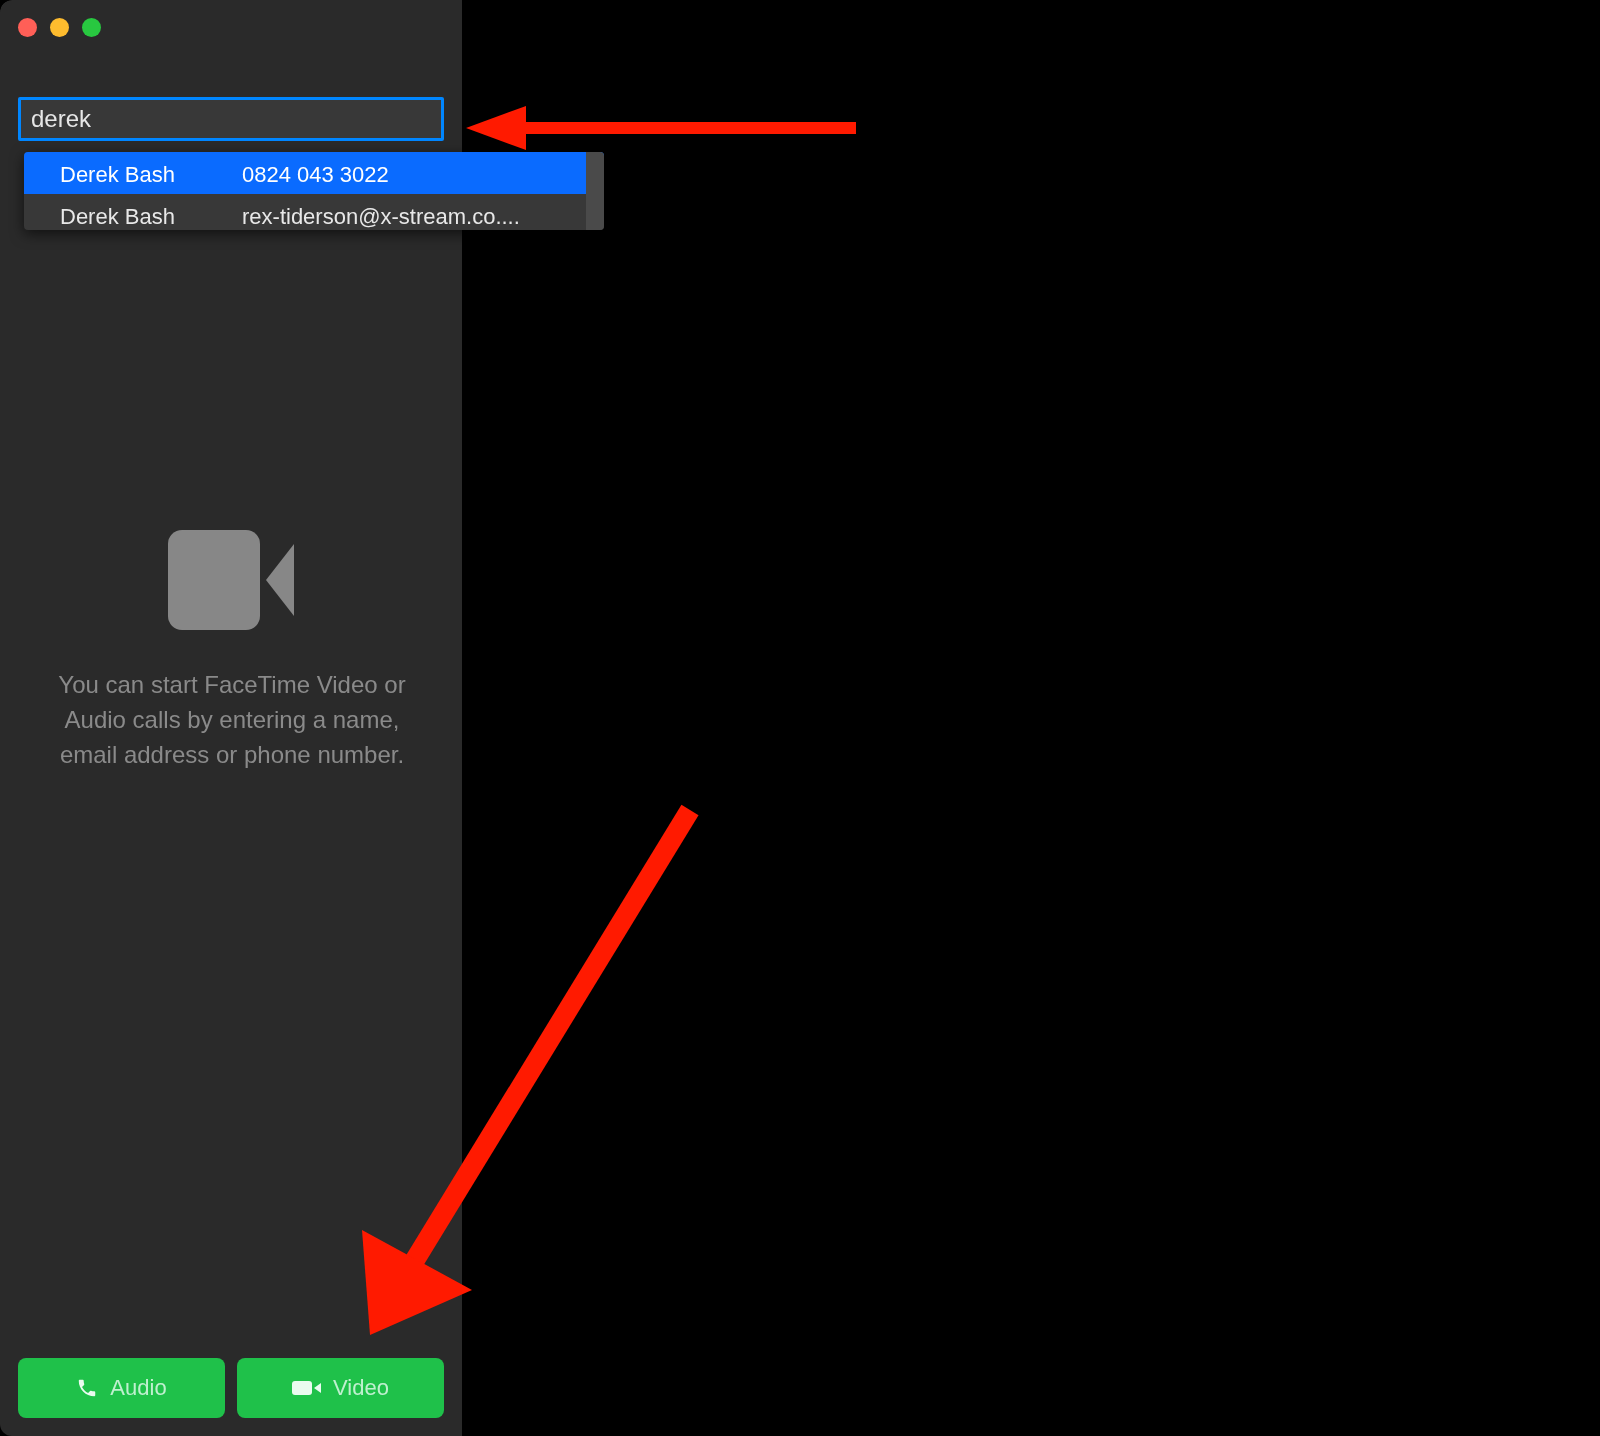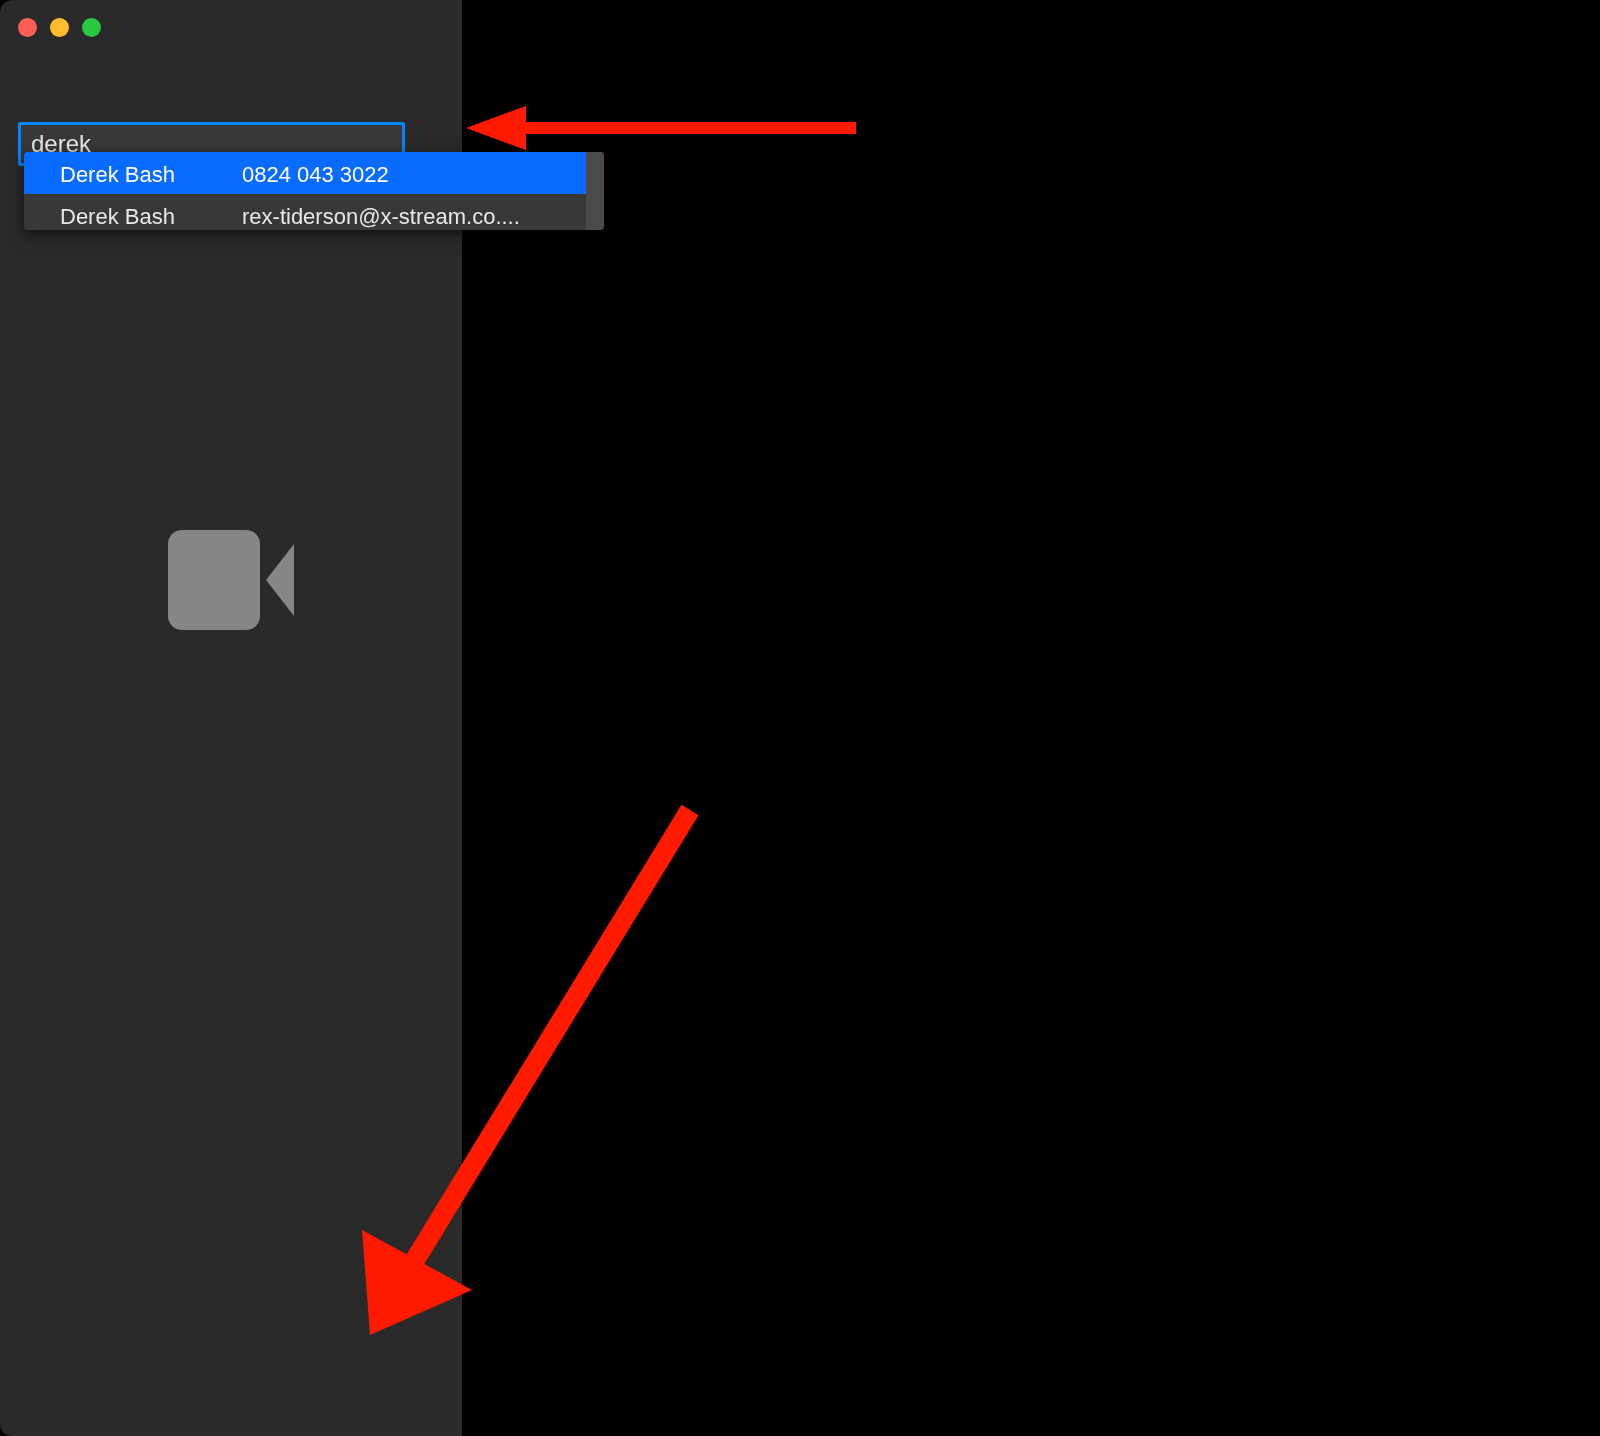--- a/index.html
+++ b/index.html
@@ -4,21 +4,21 @@
 <style>
   html,body{margin:0;padding:0;background:#000;font-family:-apple-system,BlinkMacSystemFont,"Helvetica Neue",Arial,sans-serif;}
   .stage{position:relative;width:1600px;height:1436px;background:#000;margin:0 auto;overflow:hidden;border-radius:12px;}
   .win{position:absolute;left:0;top:0;width:1192px;height:1436px;background:#000;border-top-left-radius:12px;}
   .sidebar{position:absolute;left:0;top:0;width:462px;height:1436px;background:#2a2a2a;border-top-left-radius:12px;}
   .traffic{position:absolute;left:18px;top:18px;display:flex;gap:13px;}
   .dot{width:19px;height:19px;border-radius:50%;}
   .dot.red{background:#ff5f57;}
   .dot.yellow{background:#febc2e;}
   .dot.green{background:#28c840;}
-  .search-wrap{position:absolute;left:18px;top:122px;width:387px;height:44px;}
+  .search-wrap{position:absolute;left:18px;top:97px;width:426px;height:44px;}
   .search-input{width:100%;height:100%;box-sizing:border-box;background:#383838;border:3px solid #0086ff;border-radius:2px;outline:none;color:#e6e6e6;font-size:24px;font-weight:500;padding:0 10px;}
   .dropdown{position:absolute;left:24px;top:152px;width:580px;background:#383838;border-radius:4px;box-shadow:0 4px 14px rgba(0,0,0,.6);overflow:hidden;}
   .dropdown-body{max-height:78px;overflow:hidden;}
   .dd-row{display:flex;align-items:center;height:38px;padding:4px 14px 0 36px;font-size:22px;color:#e8e8e8;}
   .dd-row.sel{background:#0a6bff;color:#fff;}
   .dd-name{flex:0 0 182px;font-weight:500;white-space:nowrap;}
   .dd-contact{flex:1;white-space:nowrap;overflow:hidden;text-overflow:ellipsis;}
   .dd-scroll{position:absolute;right:0;top:0;width:18px;height:100%;background:#4a4a4a;}
   .facetime-ico{position:absolute;left:168px;top:530px;width:128px;height:100px;}
   .ft-body{position:absolute;left:0;top:0;width:92px;height:100px;background:#878787;border-radius:14px;}
@@ -50,21 +50,39 @@
 
       <div class="search-wrap">
         <input class="search-input" type="text" value="derek" style="">
       </div>
 
       <div class="facetime-ico">
         <div class="ft-body"></div>
         <div class="ft-lens"></div>
       </div>
 
+      <div class="hint">You can start FaceTime Video or Audio calls by entering a name, email address or phone number.</div>
 
+      <div class="btn-row">
+        <div class="call-btn">
+          <span class="ico-phone">
+            <svg viewBox="0 0 24 24" width="22" height="22">
+                <path fill="#e9fbef" d="M6.6 10.8c1.4 2.8 3.8 5.2 6.6 6.6l2.2-2.2c.3-.3.7-.4 1-.2 1.2.4 2.4.6 3.6.6.6 0 1 .4 1 1V20c0 .6-.4 1-1 1C10.6 21 3 13.4 3 4c0-.6.4-1 1-1h3.4c.6 0 1 .4 1 1 0 1.2.2 2.4.6 3.6.1.3 0 .8-.2 1l-2.2 2.2z"></path>
+              </svg>
+          </span>
+          <span class="lbl">Audio</span>
+        </div>
+        <div class="call-btn">
+          <span class="ico-vid">
+            <span class="cam-body"></span>
+              <span class="cam-lens"></span>
+          </span>
+          <span class="lbl">Video</span>
+        </div>
+      </div>
 
     </div>
   </div>
 
   <div class="dropdown">
     <div class="dropdown-body" id="dd-body">
         <div class="dd-row sel">
           <span class="dd-name">Derek Bash</span>
           <span class="dd-contact">0824 043 3022</span>
         </div>

